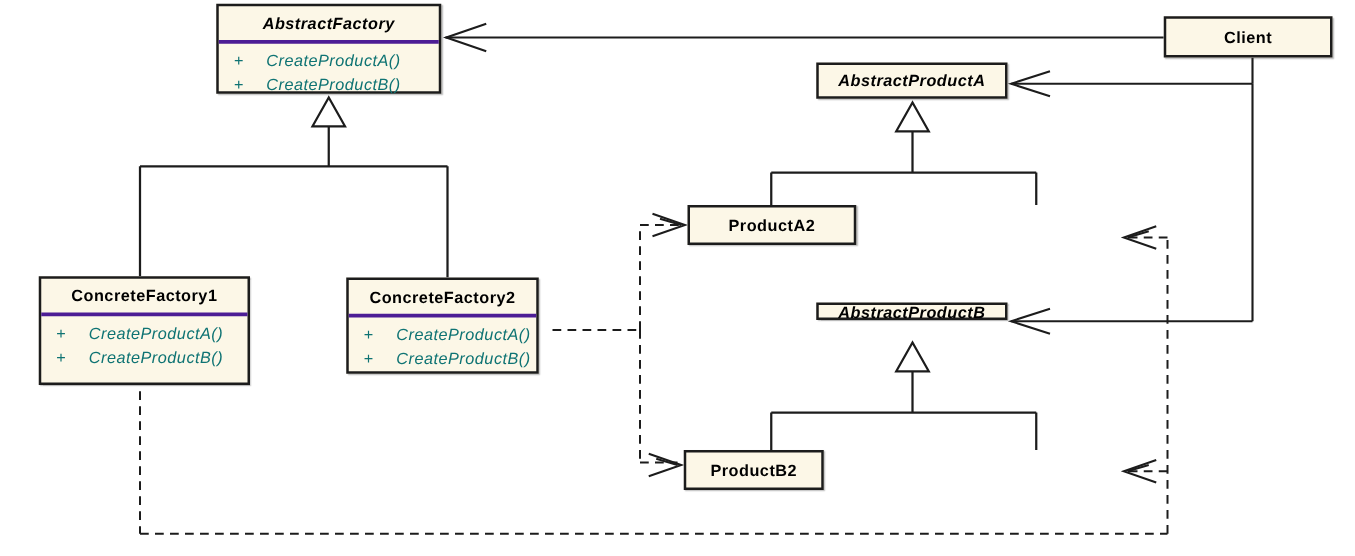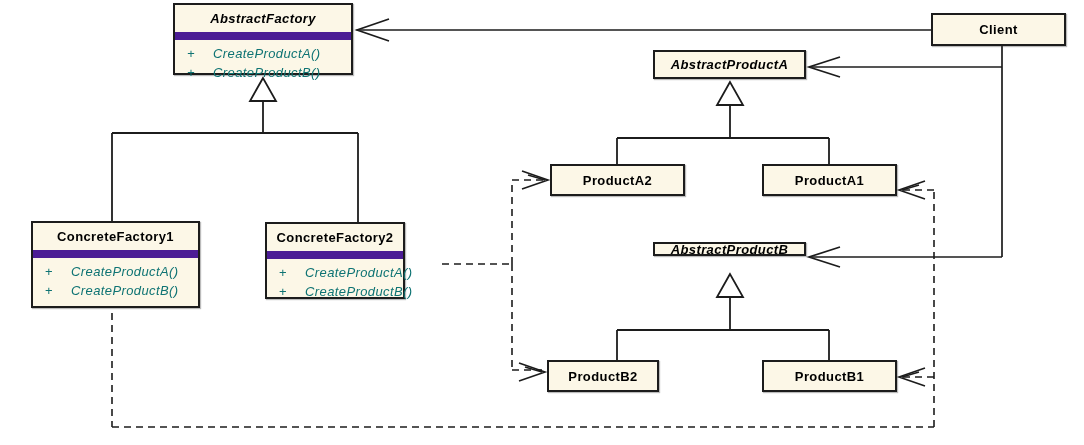--- a/index.html
+++ b/index.html
@@ -10,21 +10,21 @@
   svg.wires{position:absolute;left:0;top:0;width:1084px;height:445px;}
   .uml-class{
     position:absolute;background:#FCF7E7;border:2px solid #1c1c1c;
     box-sizing:border-box;box-shadow:1px 1px 1px rgba(60,60,60,.35);
   }
   .uml-title{
     font-weight:bold;font-size:13px;color:#000;
     display:flex;align-items:center;justify-content:center;
     letter-spacing:.4px;height:100%;
   }
-  .two-comp .uml-title{height:27px;border-bottom:8px solid #4c1d95;}
+  .two-comp .uml-title{height:27px;border-bottom:3px solid #4c1d95;}
   .abstract .uml-title{font-style:italic;}
   .uml-methods{padding-top:4px;}
   .uml-method{
     display:flex;align-items:center;font-size:13px;line-height:19px;
     color:#0E7373;letter-spacing:.4px;
   }
   .abstract .uml-method{font-style:italic;}
   .uml-method .vis{width:26px;padding-left:12px;flex:0 0 auto;}
   .uml-method .sig{flex:1 1 auto;font-style:italic;}
 </style>
@@ -125,51 +125,45 @@
   </div>
 
   <div class="uml-class" style="left:931px;top:13px;width:135px;height:33px">
     <div class="uml-title">Client</div>
   </div>
 
   <div class="uml-class" style="left:550px;top:164px;width:135px;height:32px">
     <div class="uml-title">ProductA2</div>
   </div>
 
-  <div class="uml-class" style="left:762px;top:164px;width:135px;height:32px">
-    <div class="uml-title">ProductA1</div>
-  </div>
 
   <div class="uml-class abstract" style="left:653px;top:242px;width:153px;height:14px">
     <div class="uml-title">AbstractProductB</div>
   </div>
 
   <div class="uml-class" style="left:547px;top:360px;width:112px;height:32px">
     <div class="uml-title">ProductB2</div>
   </div>
 
-  <div class="uml-class" style="left:762px;top:360px;width:135px;height:32px">
-    <div class="uml-title">ProductB1</div>
-  </div>
 
   <div class="uml-class two-comp" style="left:31px;top:221px;width:169px;height:87px">
     <div class="uml-title">ConcreteFactory1</div>
     <div class="uml-methods">
       <div class="uml-method">
         <span class="vis">+</span>
         <span class="sig">CreateProductA()</span>
       </div>
       <div class="uml-method">
         <span class="vis">+</span>
         <span class="sig">CreateProductB()</span>
       </div>
     </div>
   </div>
 
-  <div class="uml-class two-comp" style="left:265px;top:222px;width:140px;height:77px">
+  <div class="uml-class two-comp" style="left:277px;top:222px;width:154px;height:77px">
     <div class="uml-title">ConcreteFactory2</div>
     <div class="uml-methods">
       <div class="uml-method">
         <span class="vis">+</span>
         <span class="sig">CreateProductA()</span>
       </div>
       <div class="uml-method">
         <span class="vis">+</span>
         <span class="sig">CreateProductB()</span>
       </div>

